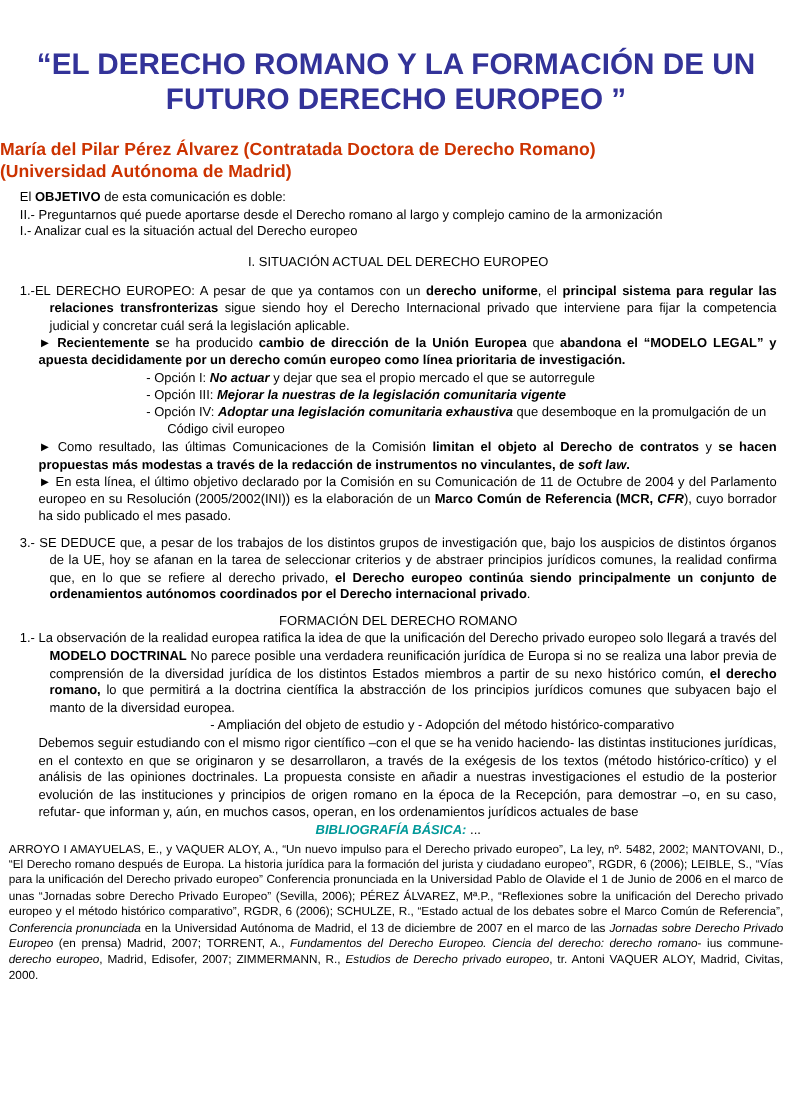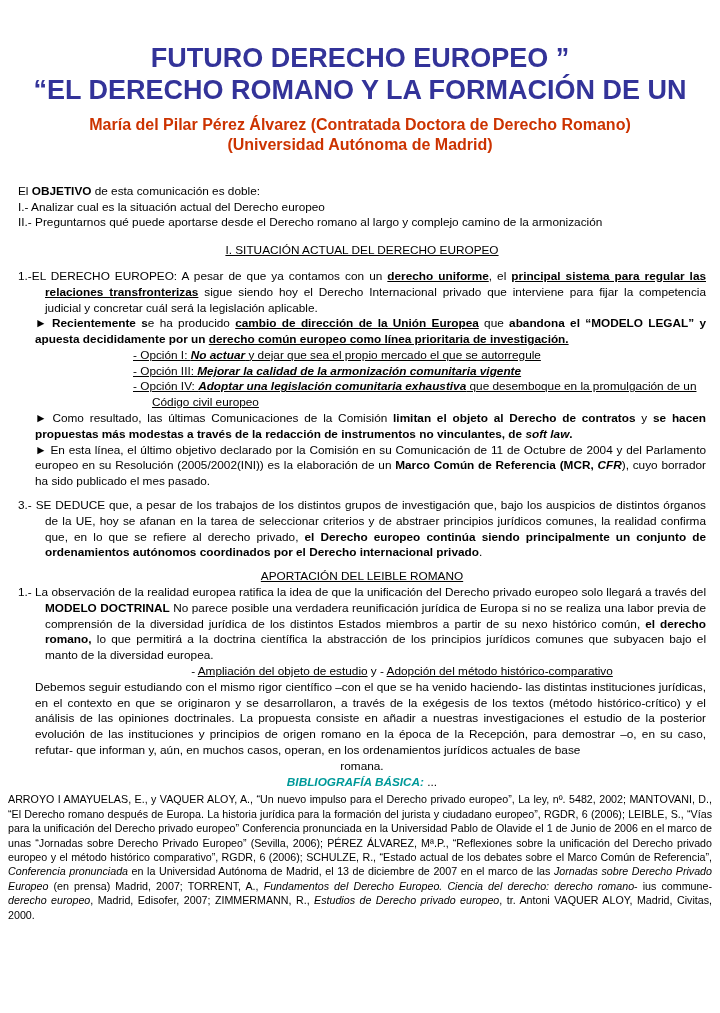--- a/index.html
+++ b/index.html
@@ -8,88 +8,87 @@
     width: 720px; height: 1013px; overflow: hidden;
     background: #ffffff; color: #000000;
     font-family: "Liberation Sans", "DejaVu Sans", sans-serif;
   }
   .page { padding-top: 42px; }
   .title {
     font-weight: bold; font-size: 27px; line-height: 1.2;
     text-align: center; color: #333399;
   }
   .author {
-    margin-top: 8px; font-weight: bold; font-size: 16px;
-    line-height: 1.28; text-align: center; color: #cc3300;
+    margin-top: 20px; font-weight: bold; font-size: 16px;
+    line-height: 1.28; text-align: left; color: #cc3300;
   }
   .content {
-    margin-top: 28px; padding: 0 14px 0 18px;
+    margin-top: 4px; padding: 0 14px 0 18px;
     font-size: 11.8px; line-height: 15.8px;
   }
   p { margin: 0; padding: 0; text-align: justify; }
   .left   { text-align: left; }
   .center { text-align: center; }
   .heading { text-align: center; }
   .pnum   { padding-left: 27px; text-indent: -27px; }
   .bullet { padding-left: 17px; }
-  .option { padding-left: 134px; text-indent: -19px; text-align: left; text-decoration: underline; }
+  .option { padding-left: 134px; text-indent: -19px; text-align: left; }
   .propose { padding-left: 80px; text-align: center; }
   .mt12 { margin-top: 12px; }
   .mt10 { margin-top: 10px; }
   .mt9  { margin-top: 9px; }
   .mt8  { margin-top: 8px; }
   .b { font-weight: bold; }
-  .u { text-decoration: underline; }
+  .u { }
   .i { font-style: italic; }
   .bibh { color: #009999; font-weight: bold; font-style: italic; }
   .bib {
     margin: 2px -6px 0 -10px;
     font-size: 10.7px; line-height: 14.4px; text-align: justify;
   }
 </style>
 </head>
 <body>
 
 <div class="page">
 
   <div class="title">
+    <div>“EL DERECHO ROMANO Y LA FORMACIÓN DE UN</div>
     <div>FUTURO DERECHO EUROPEO ”</div>
-    <div>“EL DERECHO ROMANO Y LA FORMACIÓN DE UN</div>
   </div>
 
   <div class="author">
     <div>María del Pilar Pérez Álvarez (Contratada Doctora de Derecho Romano)</div>
     <div>(Universidad Autónoma de Madrid)</div>
   </div>
 
   <div class="content">
 
     <p class="left"><span>El </span><span class="b">OBJETIVO</span><span> de esta comunicación es doble:</span></p>
+    <p class="left">II.- Preguntarnos qué puede aportarse desde el Derecho romano al largo y complejo camino de la armonización</p>
     <p class="left">I.- Analizar cual es la situación actual del Derecho europeo</p>
-    <p class="left">II.- Preguntarnos qué puede aportarse desde el Derecho romano al largo y complejo camino de la armonización</p>
 
     <p class="heading mt12"><span class="u">I. SITUACIÓN ACTUAL DEL DERECHO EUROPEO</span></p>
 
     <p class="pnum mt10"><span>1.-EL DERECHO EUROPEO: A pesar de que ya contamos con un </span><span class="b u">derecho uniforme</span><span>, el </span><span class="b u">principal sistema para regular las relaciones transfronterizas</span><span> sigue siendo hoy el Derecho Internacional privado que interviene para fijar la competencia judicial y concretar cuál será la legislación aplicable.</span></p>
 
     <p class="bullet"><span>► </span><span class="b">Recientemente s</span><span>e ha producido </span><span class="b u">cambio de dirección de la Unión Europea</span><span> que </span><span class="b">abandona el “MODELO LEGAL” y apuesta decididamente por un </span><span class="b u">derecho común europeo como línea prioritaria de investigación.</span></p>
     <p class="option"><span>- Opción I: </span><span class="b i">No actuar</span><span> y dejar que sea el propio mercado el que se autorregule</span></p>
-    <p class="option"><span>- Opción III: </span><span class="b i">Mejorar la calidad de la armonización comunitaria vigente</span></p>
+    <p class="option"><span>- Opción III: </span><span class="b i">Mejorar la nuestras de la legislación comunitaria vigente</span></p>
     <p class="option"><span>- Opción IV: </span><span class="b i">Adoptar una legislación comunitaria exhaustiva</span><span> que desemboque en la promulgación de un Código civil europeo</span></p>
     <p class="bullet"><span>► Como resultado, las últimas Comunicaciones de la Comisión </span><span class="b">limitan el objeto al Derecho de contratos</span><span> y </span><span class="b">se hacen propuestas más modestas a través de la redacción de instrumentos no vinculantes, de </span><span class="b i">soft law</span><span class="b">.</span></p>
     <p class="bullet"><span>► En esta línea, el último objetivo declarado por la Comisión en su Comunicación de 11 de Octubre de 2004 y del Parlamento europeo en su Resolución (2005/2002(INI)) es la elaboración de un </span><span class="b">Marco Común de Referencia (MCR, </span><span class="b i">CFR</span><span>), cuyo borrador ha sido publicado el mes pasado.</span></p>
 
     <p class="pnum mt8"><span>3.- SE DEDUCE que, a pesar de los trabajos de los distintos grupos de investigación que, bajo los auspicios de distintos órganos de la UE, hoy se afanan en la tarea de seleccionar criterios y de abstraer principios jurídicos comunes, la realidad confirma que, en lo que se refiere al derecho privado, </span><span class="b">el Derecho europeo continúa siendo principalmente un conjunto de ordenamientos autónomos coordinados por el Derecho internacional privado</span><span>.</span></p>
 
-    <p class="heading mt8"><span class="u">APORTACIÓN DEL LEIBLE ROMANO</span></p>
+    <p class="heading mt8"><span class="u">FORMACIÓN DEL DERECHO ROMANO</span></p>
 
     <p class="pnum"><span>1.- La observación de la realidad europea ratifica la idea de que la unificación del Derecho privado europeo solo llegará a través del </span><span class="b">MODELO DOCTRINAL</span><span> No parece posible una verdadera reunificación jurídica de Europa si no se realiza una labor previa de comprensión de la diversidad jurídica de los distintos Estados miembros a partir de su nexo histórico común, </span><span class="b">el derecho romano,</span><span> lo que permitirá a la doctrina científica la abstracción de los principios jurídicos comunes que subyacen bajo el manto de la diversidad europea.</span></p>
 
     <p class="propose"><span>- </span><span class="u">Ampliación del objeto de estudio</span><span> y  - </span><span class="u">Adopción del método histórico-comparativo</span></p>
     <p class="bullet">Debemos seguir estudiando con el mismo rigor científico –con el que se ha venido haciendo- las distintas instituciones jurídicas, en el contexto en que se originaron y se desarrollaron, a través de la exégesis de los textos (método histórico-crítico) y el análisis de las opiniones doctrinales. La propuesta consiste en añadir a nuestras investigaciones el estudio de la posterior evolución de las instituciones y principios de origen romano en la época de la Recepción, para demostrar –o, en su caso, refutar- que informan y, aún, en muchos casos, operan, en los ordenamientos jurídicos actuales de base</p>
-    <p class="center">romana.</p>
 
     <p class="center"><span class="bibh">BIBLIOGRAFÍA BÁSICA:</span><span> ...</span></p>
 
     <p class="bib"><span>ARROYO I AMAYUELAS, E., y VAQUER ALOY, A., “Un nuevo impulso para el Derecho privado europeo”, La ley, nº. 5482, 2002; MANTOVANI, D., “El Derecho romano después de Europa. La historia jurídica para la formación del jurista y ciudadano europeo”, RGDR, 6 (2006); LEIBLE, S., “Vías para la unificación del Derecho privado europeo” Conferencia pronunciada en la Universidad Pablo de Olavide el 1 de Junio de 2006 en el marco de unas “Jornadas sobre Derecho Privado Europeo” (Sevilla, 2006); PÉREZ ÁLVAREZ, Mª.P., “Reflexiones sobre la unificación del Derecho privado europeo y el método histórico comparativo”, RGDR, 6 (2006); SCHULZE, R., “Estado actual de los debates sobre el Marco Común de Referencia”, </span><span class="i">Conferencia pronunciada</span><span> en la Universidad Autónoma de Madrid, el 13 de diciembre de 2007 en el marco de las </span><span class="i">Jornadas sobre Derecho Privado Europeo</span><span> (en prensa) Madrid, 2007; TORRENT, A., </span><span class="i">Fundamentos del Derecho Europeo. Ciencia del derecho: derecho romano</span><span>- ius commune- </span><span class="i">derecho europeo</span><span>, Madrid, Edisofer, 2007; ZIMMERMANN, R., </span><span class="i">Estudios de Derecho privado europeo</span><span>, tr. Antoni VAQUER ALOY, Madrid, Civitas, 2000.</span></p>
 
   </div>
 </div>
 
 </body></html>

